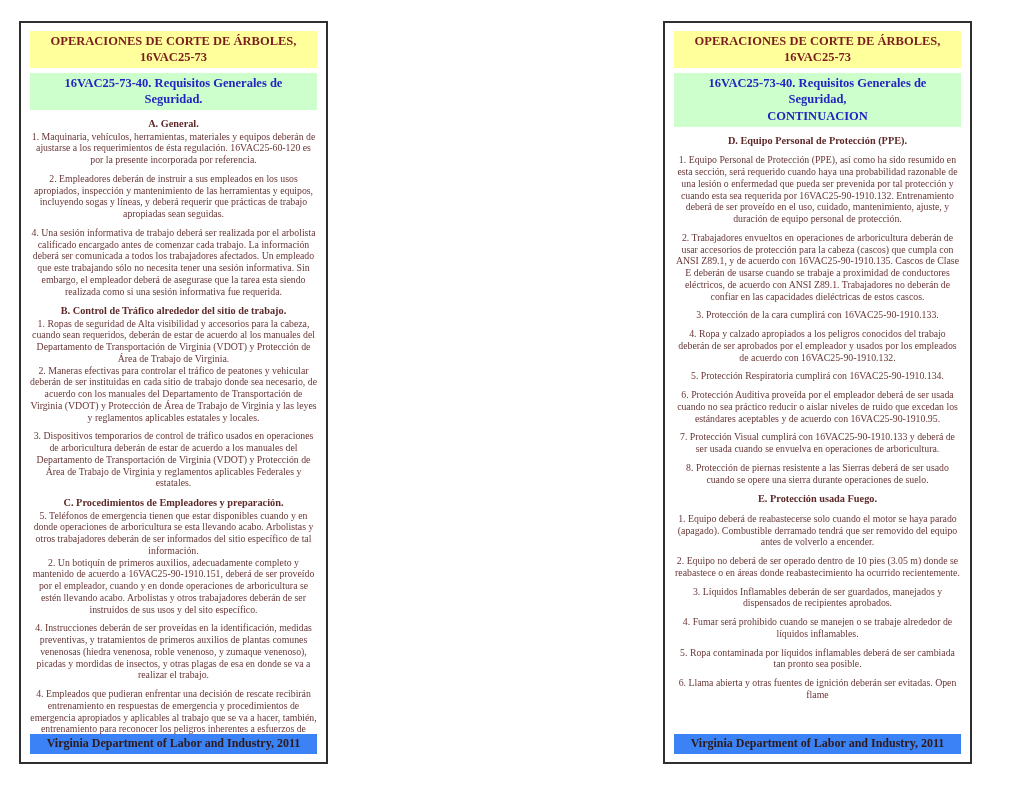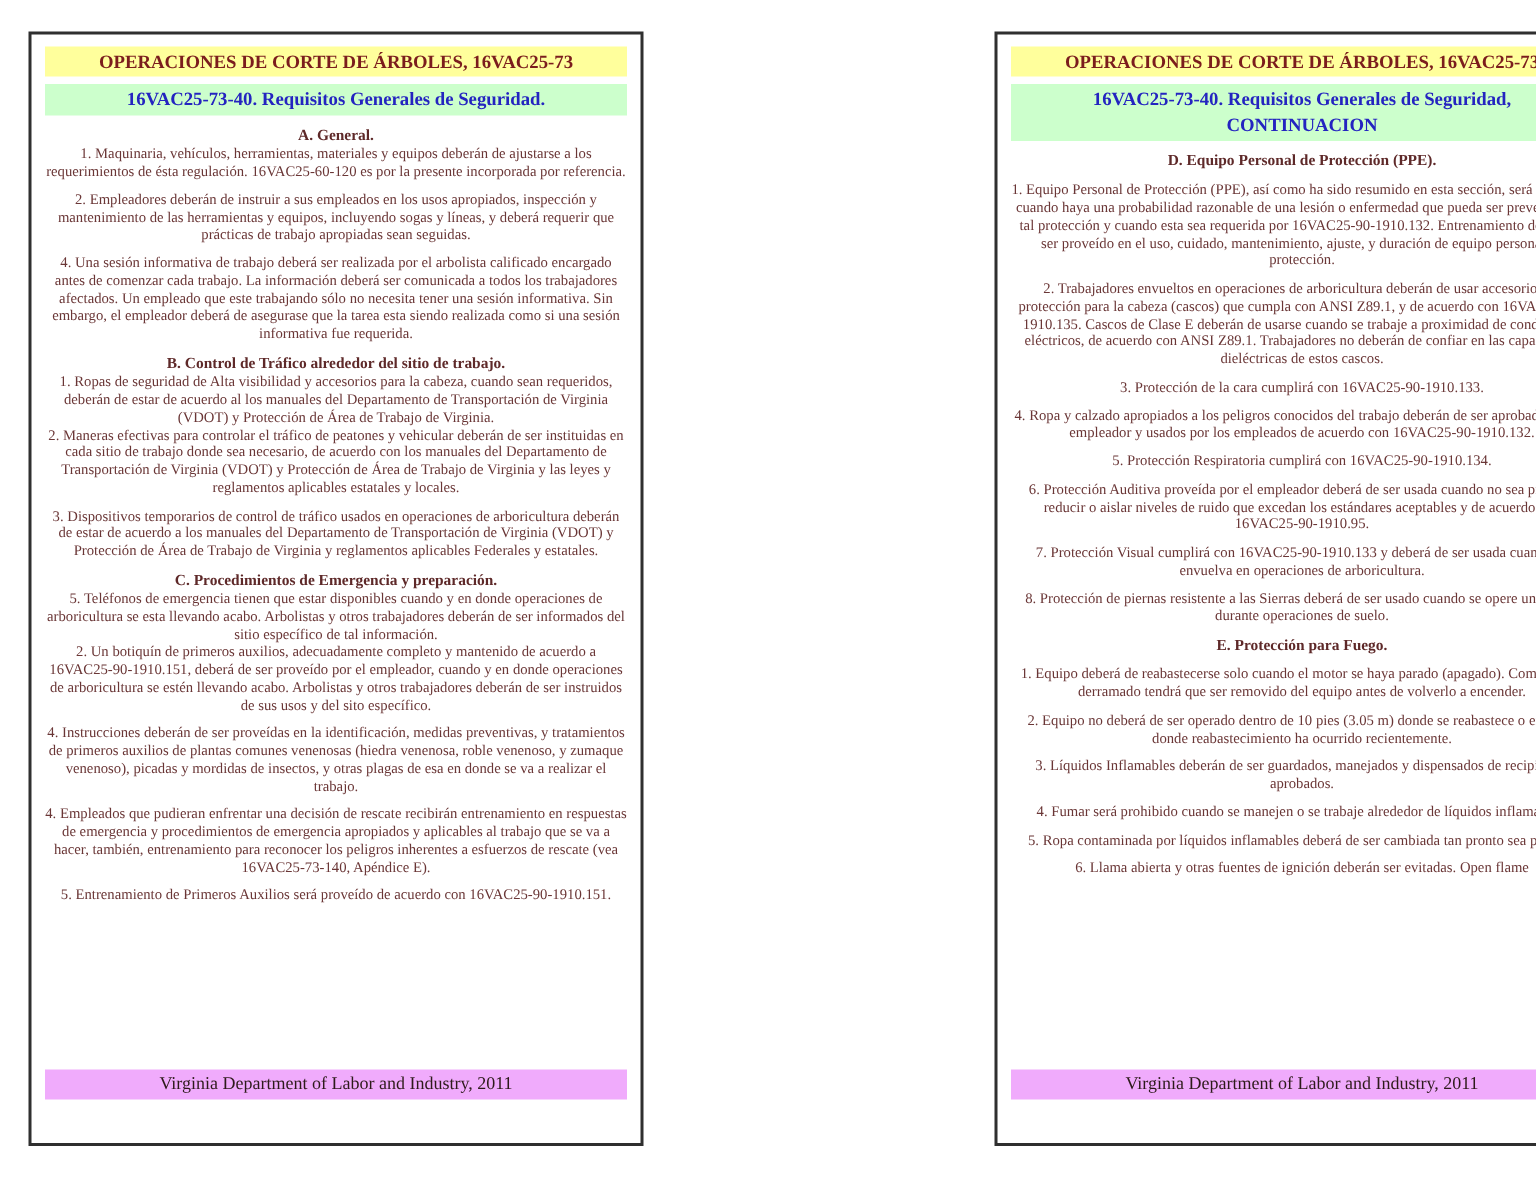--- a/index.html
+++ b/index.html
@@ -6,28 +6,28 @@
   body {
     width: 1024px; height: 791px;
     background: #ffffff;
     font-family: "Liberation Serif", serif;
     position: relative;
     overflow: hidden;
   }
   .page {
     position: absolute;
     top: 21px;
-    width: 410px;
+    width: 309px;
     height: 743px;
     border: 2px solid #2f2f2f;
     background: #ffffff;
     box-sizing: border-box;
     display: flex;
     flex-direction: column;
-    padding: 8px 9px 29px 9px;
+    padding: 8px 9px 8px 9px;
   }
   .page--left  { left: 19px; }
   .page--right { left: 663px; }
 
   .title-bar {
     background: #ffff9c;
     color: #7b1d1d;
     font-weight: bold;
     text-align: center;
     font-size: 12.5px;
@@ -59,23 +59,23 @@
     font-weight: bold;
     color: #5e2929;
     font-size: 10.3px;
     margin-top: 8px;
   }
   .section-heading.first { margin-top: 2px; }
   .para { margin: 7px 0 0 0; }
   .para.tight { margin-top: 0; font-family: Liberation Serif, serif; }
   .footer-bar {
     margin-top: auto;
-    background: #f0abfc;
+    background: #3b82f6;
     color: #2d1a1a;
-    font-weight: normal;
+    font-weight: bold;
     text-align: center;
     font-size: 12px;
     line-height: 1.3;
     padding: 2px 2px;
     flex: 0 0 auto;
   }
 </style>
 </head>
 <body>
 
@@ -88,21 +88,21 @@
       </div>
     <div class="content">
         <div class="section-heading first">A. General.</div>
         <div class="para tight">1. Maquinaria, vehículos, herramientas, materiales y equipos deberán de ajustarse a los requerimientos de ésta  regulación.  16VAC25-60-120 es por la presente incorporada por referencia.</div>
         <div class="para">2. Empleadores deberán de instruir a sus empleados en los usos apropiados, inspección y mantenimiento de las herramientas y equipos, incluyendo sogas y líneas, y deberá requerir que prácticas de trabajo apropiadas sean seguidas.</div>
         <div class="para">4. Una sesión informativa de trabajo deberá ser realizada por el arbolista calificado encargado antes de comenzar cada trabajo. La información deberá ser comunicada a todos los trabajadores  afectados. Un empleado que este trabajando sólo no necesita tener una sesión informativa. Sin embargo, el empleador deberá de asegurase que la tarea esta siendo realizada como si una sesión informativa fue requerida.</div>
         <div class="section-heading">B. Control de Tráfico alrededor del sitio de trabajo.</div>
         <div class="para tight">1. Ropas de seguridad de Alta visibilidad y accesorios para la cabeza, cuando sean requeridos, deberán de estar de acuerdo al los manuales del Departamento de Transportación de Virginia (VDOT) y Protección de Área de Trabajo de Virginia.</div>
         <div class="para tight">2. Maneras efectivas para controlar el tráfico de peatones y vehicular deberán de ser instituidas en cada sitio de trabajo donde sea necesario, de acuerdo con los manuales del Departamento de Transportación de Virginia (VDOT) y Protección de Área de Trabajo de Virginia y las leyes y reglamentos aplicables estatales y locales.</div>
         <div class="para">3. Dispositivos temporarios de control de tráfico usados en operaciones de arboricultura deberán de estar de acuerdo a los manuales del Departamento de Transportación de Virginia (VDOT) y Protección de Área de Trabajo de Virginia y reglamentos aplicables Federales y estatales.</div>
-        <div class="section-heading">C. Procedimientos de Emergencia y preparación.</div>
+        <div class="section-heading">C. Procedimientos de Empleadores y preparación.</div>
         <div class="para tight">5. Teléfonos de emergencia tienen que estar disponibles cuando y en donde operaciones de arboricultura  se esta llevando acabo. Arbolistas y otros trabajadores deberán de ser informados del sitio específico de tal información.</div>
         <div class="para tight">2. Un botiquín de primeros auxilios, adecuadamente completo y mantenido de acuerdo a 16VAC25-90-1910.151, deberá de ser proveído por el empleador, cuando y en donde operaciones de arboricultura se estén llevando acabo. Arbolistas y otros trabajadores deberán de ser instruidos de sus usos y del sito específico.</div>
         <div class="para">4. Instrucciones deberán de ser proveídas en la identificación, medidas preventivas, y tratamientos de primeros auxilios de plantas comunes venenosas (hiedra venenosa, roble venenoso, y zumaque venenoso), picadas y mordidas de insectos, y otras plagas de esa en donde se va a realizar el trabajo.</div>
         <div class="para">4. Empleados que pudieran enfrentar una decisión de rescate recibirán entrenamiento en respuestas de emergencia y procedimientos de emergencia apropiados y aplicables al trabajo que se va a hacer, también, entrenamiento para reconocer los peligros inherentes a esfuerzos de rescate (vea 16VAC25-73-140, Apéndice E).</div>
         <div class="para">5. Entrenamiento de Primeros Auxilios será proveído de acuerdo con 16VAC25-90-1910.151.</div>
       </div>
     <div class="footer-bar">Virginia Department of Labor and Industry, 2011</div>
   </article>
 
   <article class="page page--right">
@@ -114,21 +114,21 @@
     <div class="content">
         <div class="section-heading first">D. Equipo Personal de Protección (PPE).</div>
         <div class="para">1. Equipo Personal de Protección  (PPE), así como ha sido resumido en esta sección, será requerido cuando haya una probabilidad razonable de una lesión o enfermedad que pueda ser prevenida por tal protección y cuando esta sea requerida por 16VAC25-90-1910.132. Entrenamiento deberá de ser proveído en el uso, cuidado, mantenimiento, ajuste, y duración de equipo personal de protección.</div>
         <div class="para">2. Trabajadores envueltos en operaciones de arboricultura deberán de usar accesorios de protección para la cabeza (cascos) que cumpla con ANSI Z89.1, y de acuerdo con 16VAC25-90-1910.135. Cascos de Clase E deberán de usarse cuando se trabaje a proximidad de conductores eléctricos, de acuerdo con ANSI Z89.1. Trabajadores no deberán de confiar en las capacidades dieléctricas de estos cascos.</div>
         <div class="para">3. Protección de la cara cumplirá con 16VAC25-90-1910.133.</div>
         <div class="para">4. Ropa y calzado apropiados a los peligros conocidos del trabajo deberán de ser aprobados por el empleador y usados por los empleados de acuerdo con 16VAC25-90-1910.132.</div>
         <div class="para">5. Protección Respiratoria cumplirá con 16VAC25-90-1910.134.</div>
         <div class="para">6. Protección Auditiva proveída por el empleador deberá de ser usada cuando no sea práctico reducir o aislar niveles de ruido que excedan los estándares aceptables y de acuerdo con 16VAC25-90-1910.95.</div>
         <div class="para">7. Protección Visual cumplirá con 16VAC25-90-1910.133 y deberá de ser usada cuando se envuelva en operaciones de arboricultura.</div>
         <div class="para">8. Protección de piernas resistente a las Sierras deberá de ser usado cuando se opere una sierra durante operaciones de suelo.</div>
-        <div class="section-heading">E. Protección para Fuego.</div>
+        <div class="section-heading">E. Protección usada Fuego.</div>
         <div class="para">1. Equipo deberá de reabastecerse solo cuando el motor se haya parado (apagado). Combustible derramado tendrá que ser removido del equipo antes de volverlo a encender.</div>
         <div class="para">2. Equipo no deberá de ser operado dentro de 10 pies (3.05 m) donde se reabastece o en áreas donde reabastecimiento ha ocurrido recientemente.</div>
         <div class="para">3. Líquidos Inflamables deberán de ser guardados, manejados y dispensados de recipientes aprobados.</div>
         <div class="para">4. Fumar será prohibido cuando se manejen o se trabaje alrededor de líquidos inflamables.</div>
         <div class="para">5. Ropa contaminada por líquidos inflamables deberá de ser cambiada tan pronto sea posible.</div>
         <div class="para">6. Llama abierta y otras fuentes de ignición deberán ser evitadas. Open flame</div>
       </div>
     <div class="footer-bar">Virginia Department of Labor and Industry, 2011</div>
   </article>
 

